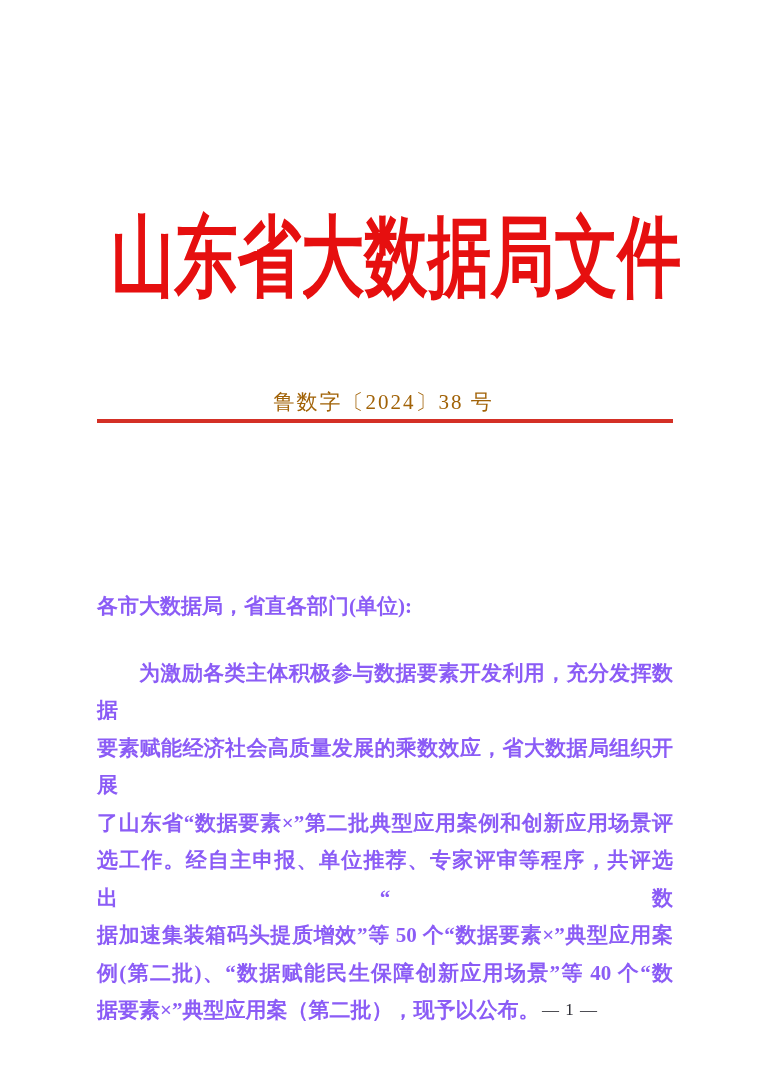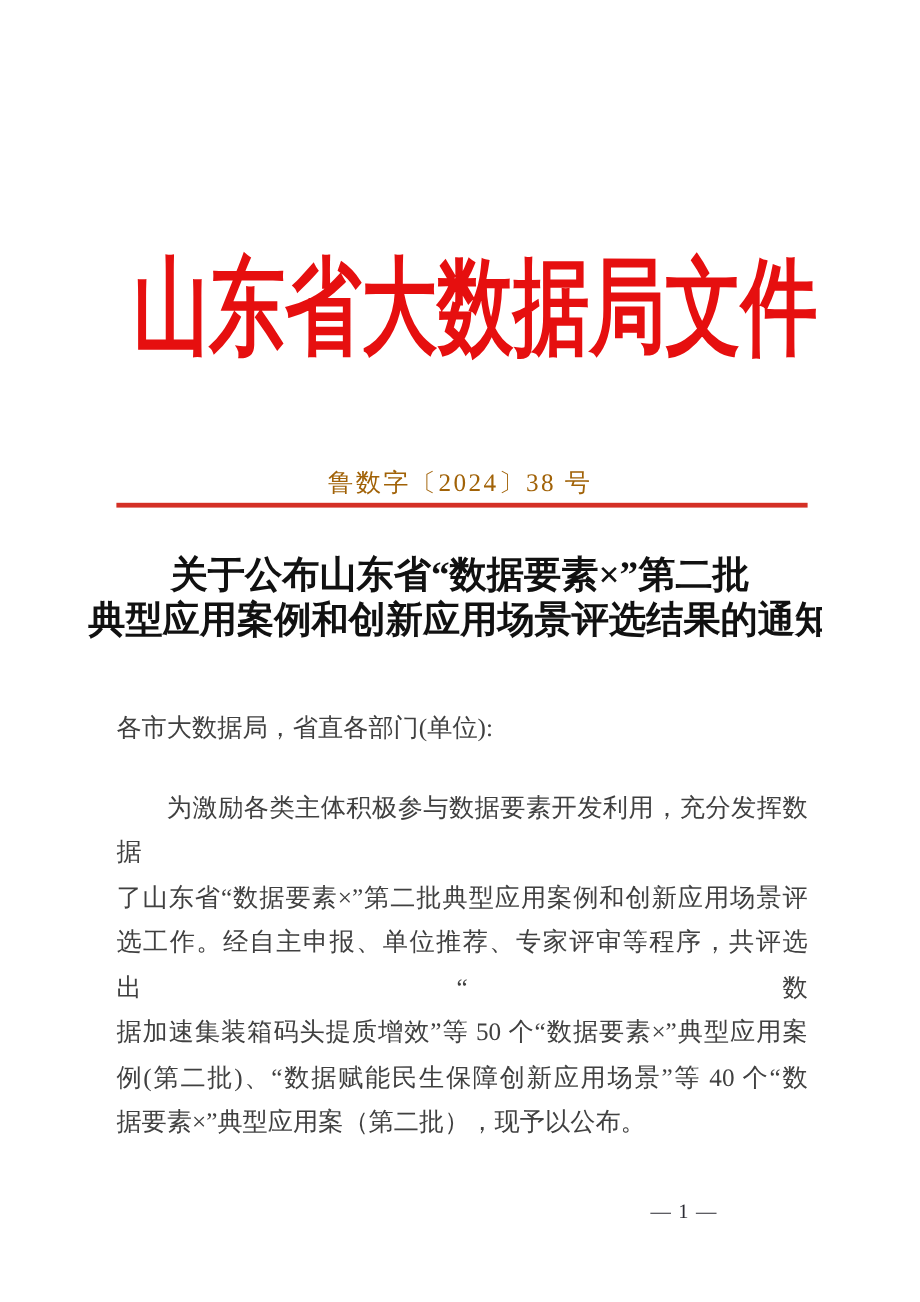--- a/index.html
+++ b/index.html
@@ -71,21 +71,22 @@
     white-space: nowrap;
   }
   
   .body-block {
     position: absolute;
     top: 588px;
     left: 97px;
     width: 576px;
     font-size: 21px;
     line-height: 37.5px;
-    color: #404040;
+    color: #8b5cf6;
+    font-weight: bold;
   }
   .salutation {
     text-align: left;
     white-space: nowrap;
   }
   .b-line {
     text-align: justify;
     text-align-last: justify;
     text-justify: inter-ideograph;
   }
@@ -113,28 +114,25 @@
 <div class="page">
 
   <div class="red-header">
     <span class="inner">山东省大数据局文件</span>
   </div>
 
   <div class="doc-number">鲁数字〔2024〕38 号</div>
 
   <div class="red-line"></div>
 
-  <div class="doc-title">
-    <div class="t-line">关于公布山东省“数据要素×”第二批</div>
-    <div class="t-line">典型应用案例和创新应用场景评选结果的通知</div>
-  </div>
 
   <div class="body-block">
     <div class="salutation">各市大数据局，省直各部门(单位):</div>
     <div class="b-line first">为激励各类主体积极参与数据要素开发利用，充分发挥数据</div>
+    <div class="b-line">要素赋能经济社会高质量发展的乘数效应，省大数据局组织开展</div>
     <div class="b-line">了山东省“数据要素×”第二批典型应用案例和创新应用场景评</div>
     <div class="b-line">选工作。经自主申报、单位推荐、专家评审等程序，共评选出“数</div>
     <div class="b-line">据加速集装箱码头提质增效”等 50 个“数据要素×”典型应用案</div>
     <div class="b-line">例(第二批)、“数据赋能民生保障创新应用场景”等 40 个“数</div>
     <div class="b-line last">据要素×”典型应用案（第二批），现予以公布。</div>
   </div>
 
   <div class="page-number">— 1 —</div>
 
 </div>

